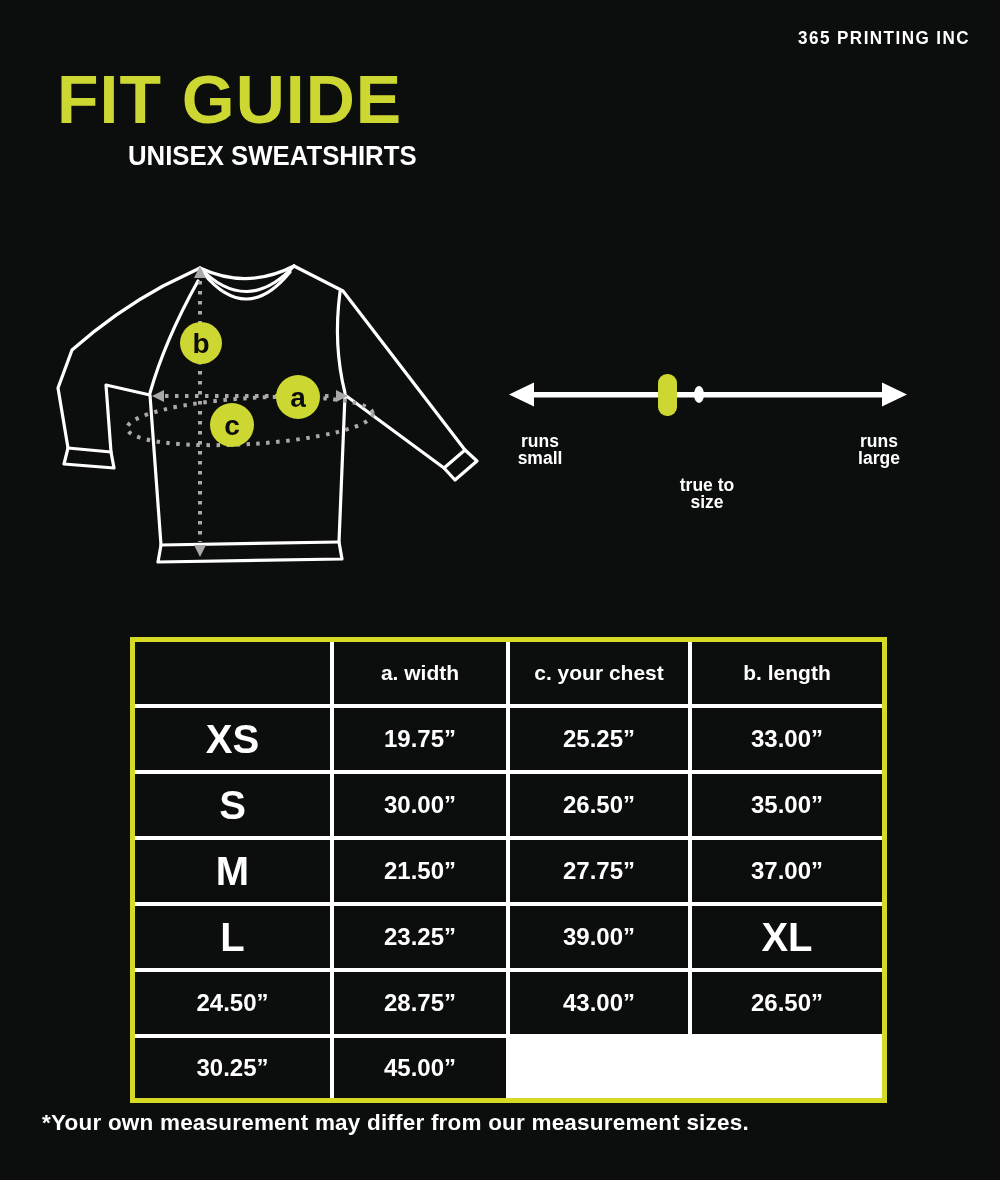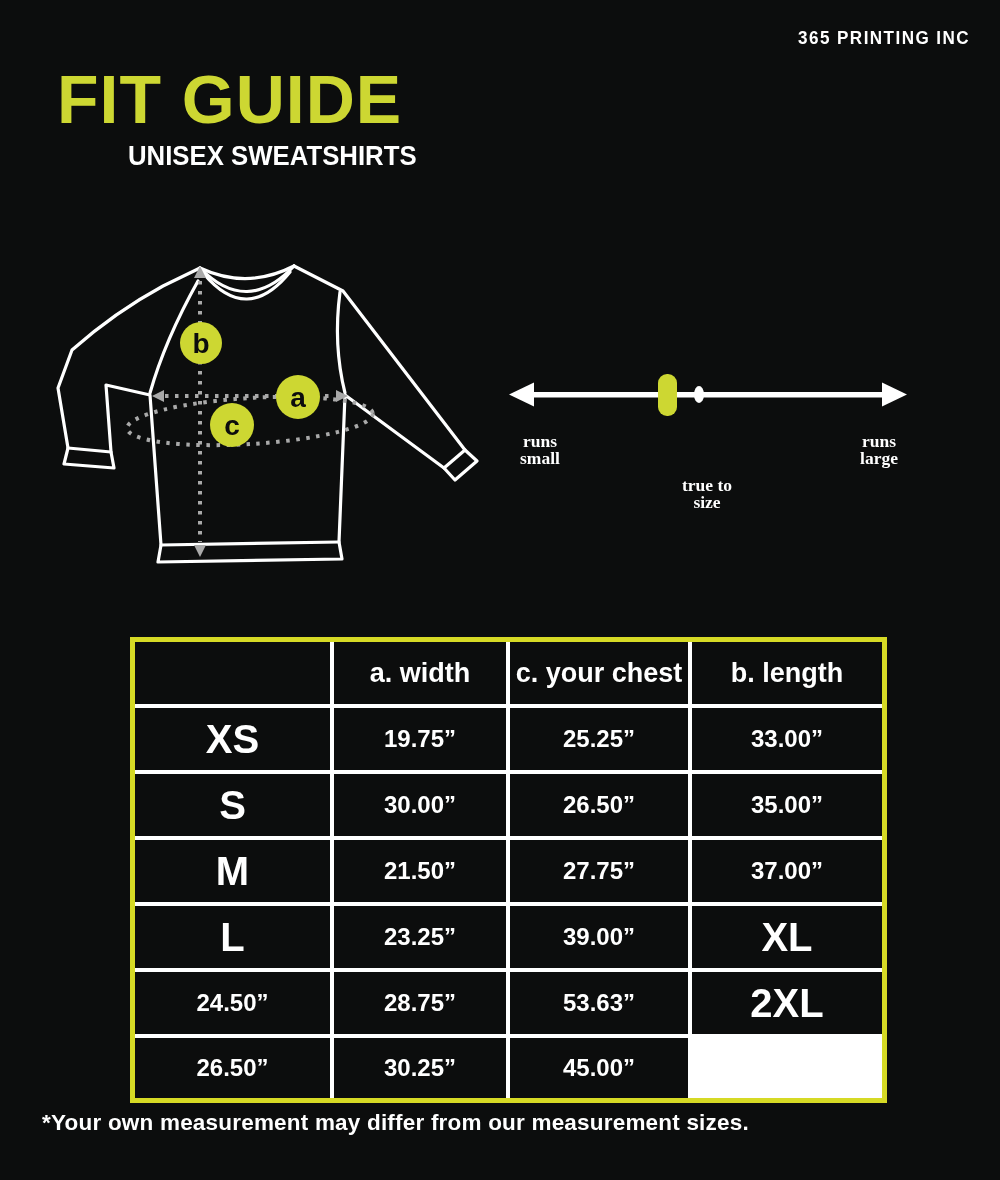--- a/index.html
+++ b/index.html
@@ -29,21 +29,20 @@
     white-space: nowrap;
   }
 
   
   .sweatshirt-svg { position: absolute; left: 30px; top: 248px; }
   .scale-svg { position: absolute; left: 490px; top: 355px; }
   .scale-label {
     position: absolute; top: 433px; text-align: center;
     font-size: 17.5px; line-height: 16.5px; color: #ffffff;
     white-space: pre-line;
-    font-family: Liberation Serif, serif;
   }
   .scale-label.left   { left: 490px; width: 100px; }
   .scale-label.center { left: 647px; width: 120px; margin-top: 44px; }
   .scale-label.right  { left: 819px; width: 120px; }
 
   
   .table-frame {
     position: absolute; left: 130px; top: 637px;
     width: 757px; height: 466px;
     border: 5px solid #d6da25; background: #ffffff;
@@ -53,21 +52,21 @@
     display: grid;
     grid-template-columns: 195px 172px 178px 1fr;
     grid-template-rows: 62px 62px 62px 62px 62px 62px 1fr;
     gap: 4px; background: #ffffff;
   }
   .cell {
     background: #0c0d0d; display: flex;
     align-items: center; justify-content: center;
     color: #ffffff;
   }
-  .cell.th  { font-size: 27px; }
+  .cell.th  { font-size: 21px; }
   .cell.size{ font-size: 40px; }
   .cell.val { font-size: 24px; }
 
   .footnote {
     position: absolute; left: 0; top: 1110px; width: 791px;
     text-align: center; font-size: 22.5px; letter-spacing: 0.2px;
     color: #ffffff;
   }
 
   svg text { font-family: "Liberation Sans", "DejaVu Sans", sans-serif; font-weight: bold; }
@@ -159,22 +158,21 @@
     <div class="cell val">27.75”</div>
     <div class="cell val">37.00”</div>
 
     <div class="cell size">L</div>
     <div class="cell val">23.25”</div>
     <div class="cell val">39.00”</div>
 
     <div class="cell size">XL</div>
     <div class="cell val">24.50”</div>
     <div class="cell val">28.75”</div>
-    <div class="cell val">53.63”</div>
+    <div class="cell val">43.00”</div>
 
-    <div class="cell size">2XL</div>
     <div class="cell val">26.50”</div>
     <div class="cell val">30.25”</div>
     <div class="cell val">45.00”</div>
   </div>
 </div>
 
 <div class="footnote">*Your own measurement may differ from our measurement sizes.</div>
 
 </body></html>

